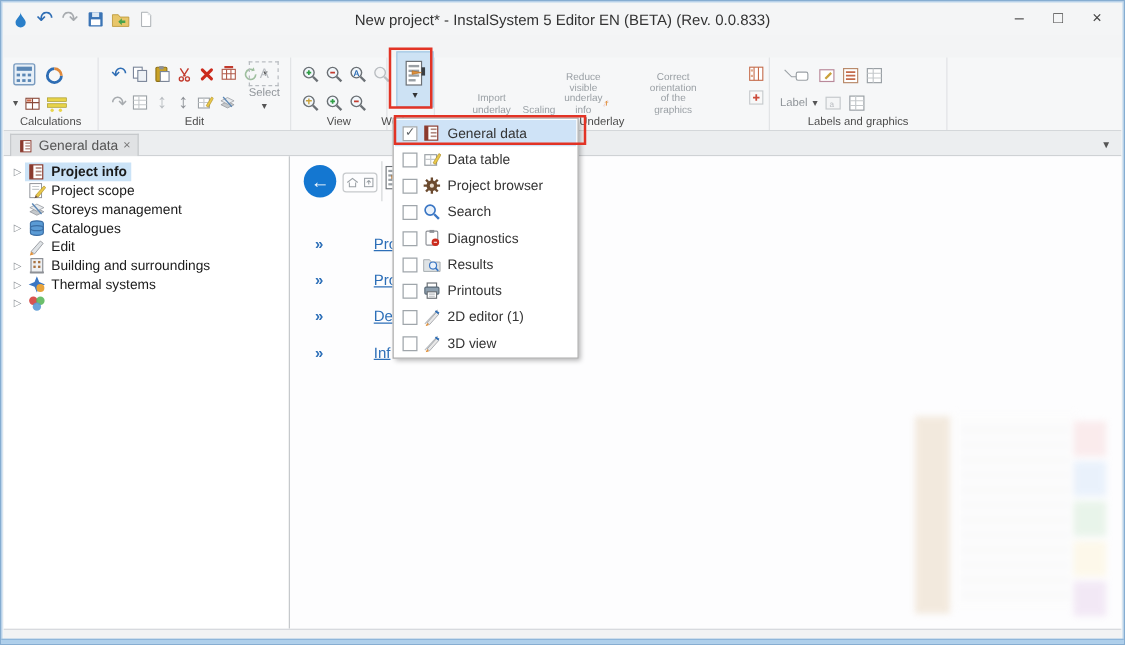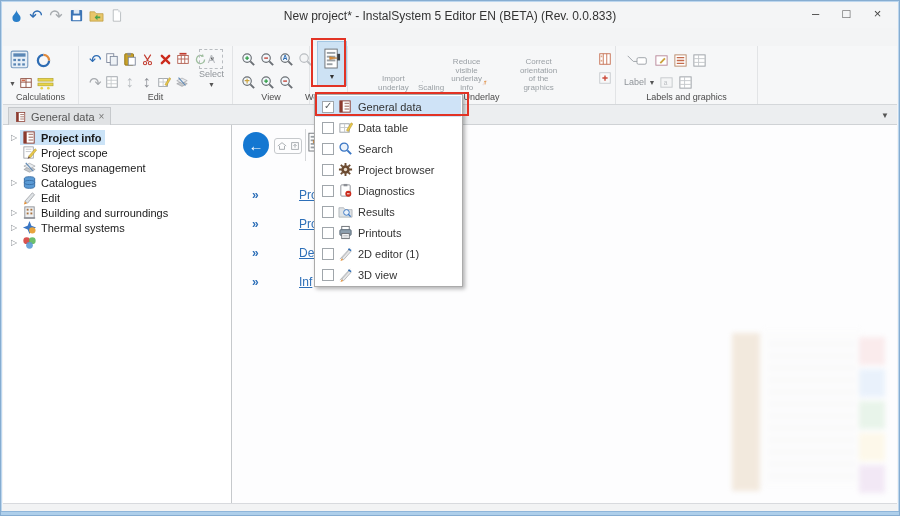--- a/index.html
+++ b/index.html
@@ -767,30 +767,30 @@
     <div class="mitem">
       <span class="cb"></span>
       <svg class="i micon" width="14" height="14">
           <use href="#s-penciltbl"></use>
         </svg>
       <span>Data table</span>
     </div>
     <div class="mitem">
       <span class="cb"></span>
       <svg class="i micon" width="14" height="14">
-          <use href="#s-mag"></use>
-        </svg>
-      <span>Search</span>
+          <use href="#s-gear"></use>
+        </svg>
+      <span>Project browser</span>
     </div>
     <div class="mitem">
       <span class="cb"></span>
       <svg class="i micon" width="14" height="14">
-          <use href="#s-gear"></use>
-        </svg>
-      <span>Project browser</span>
+          <use href="#s-mag"></use>
+        </svg>
+      <span>Search</span>
     </div>
     <div class="mitem">
       <span class="cb"></span>
       <svg class="i micon" width="14" height="14">
           <use href="#s-clipred"></use>
         </svg>
       <span>Diagnostics</span>
     </div>
     <div class="mitem">
       <span class="cb"></span>

